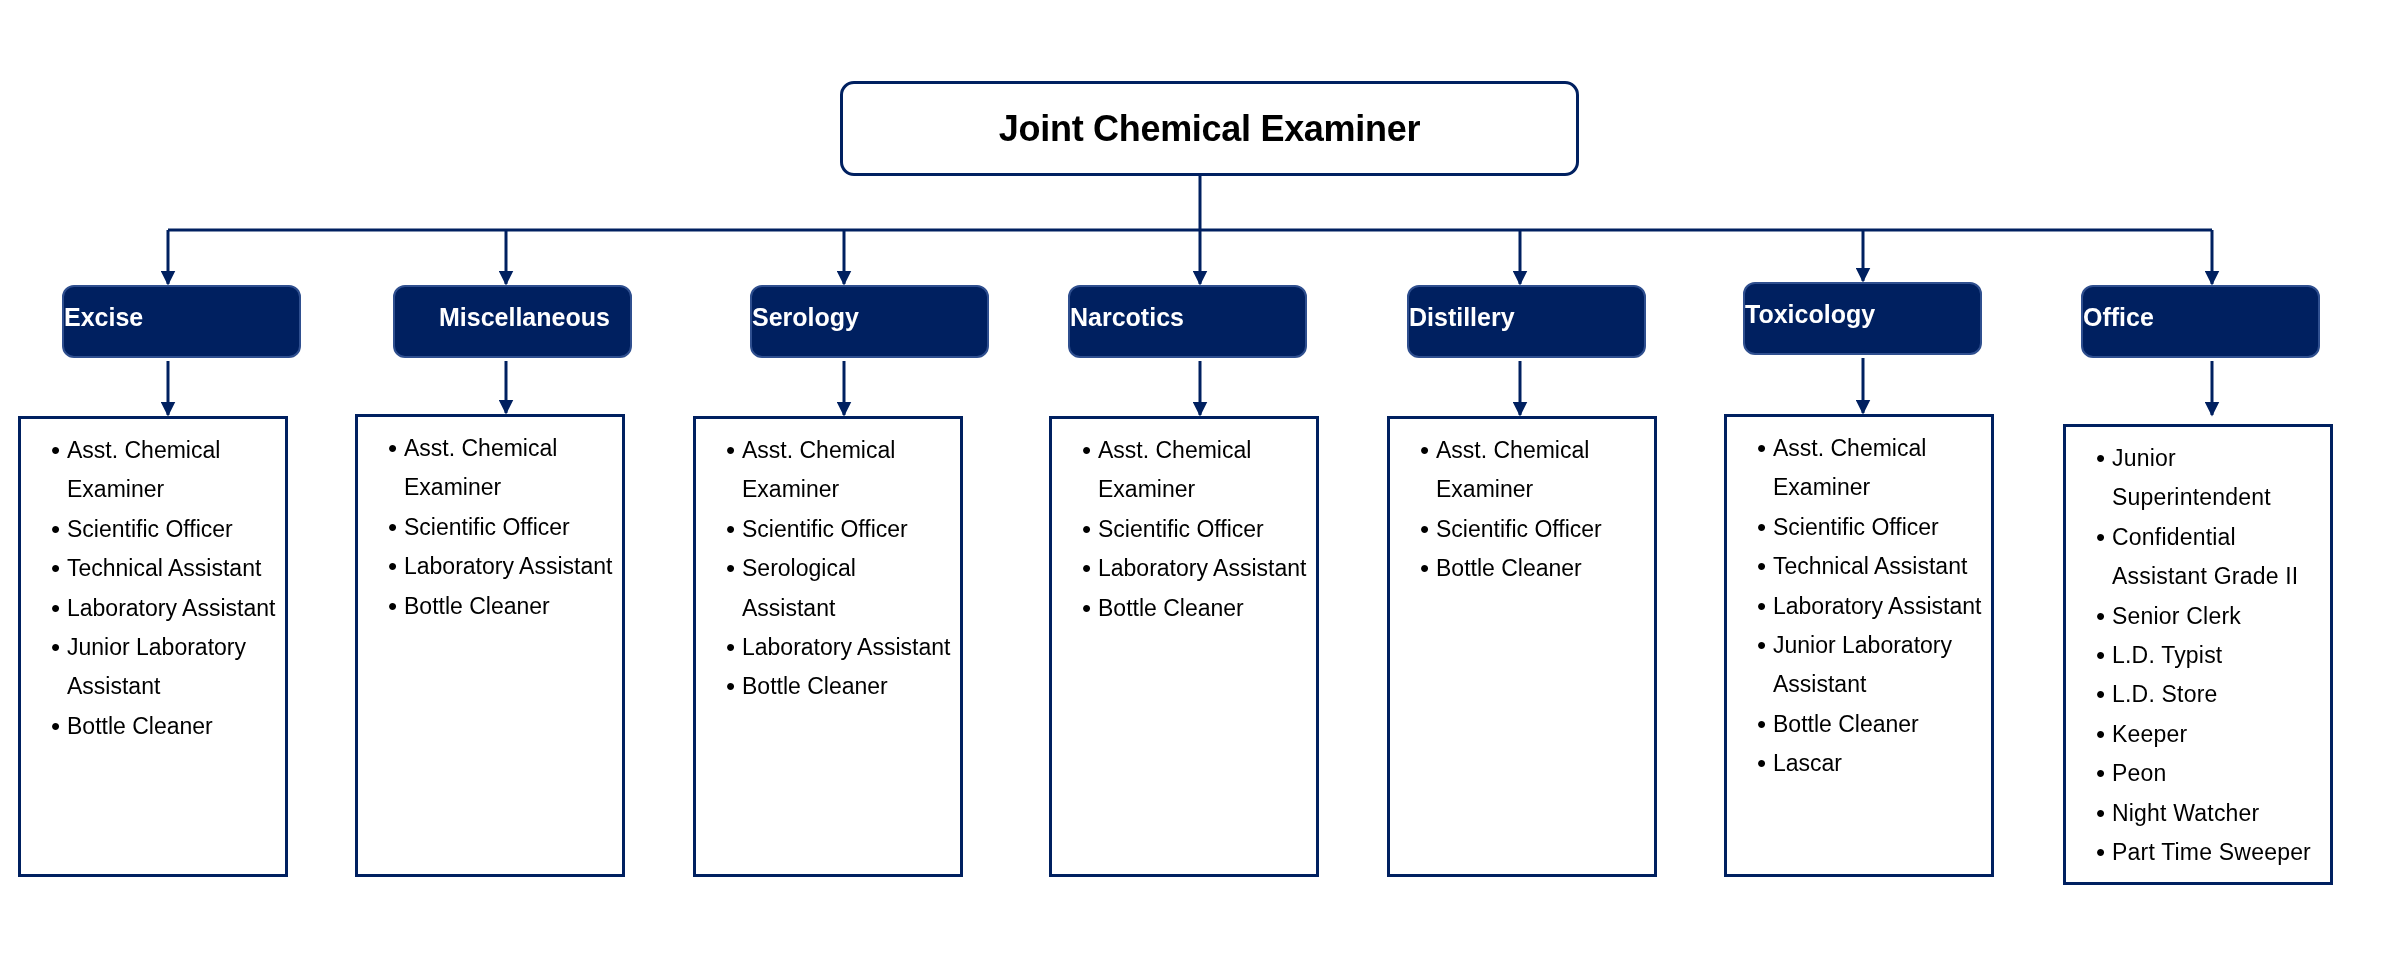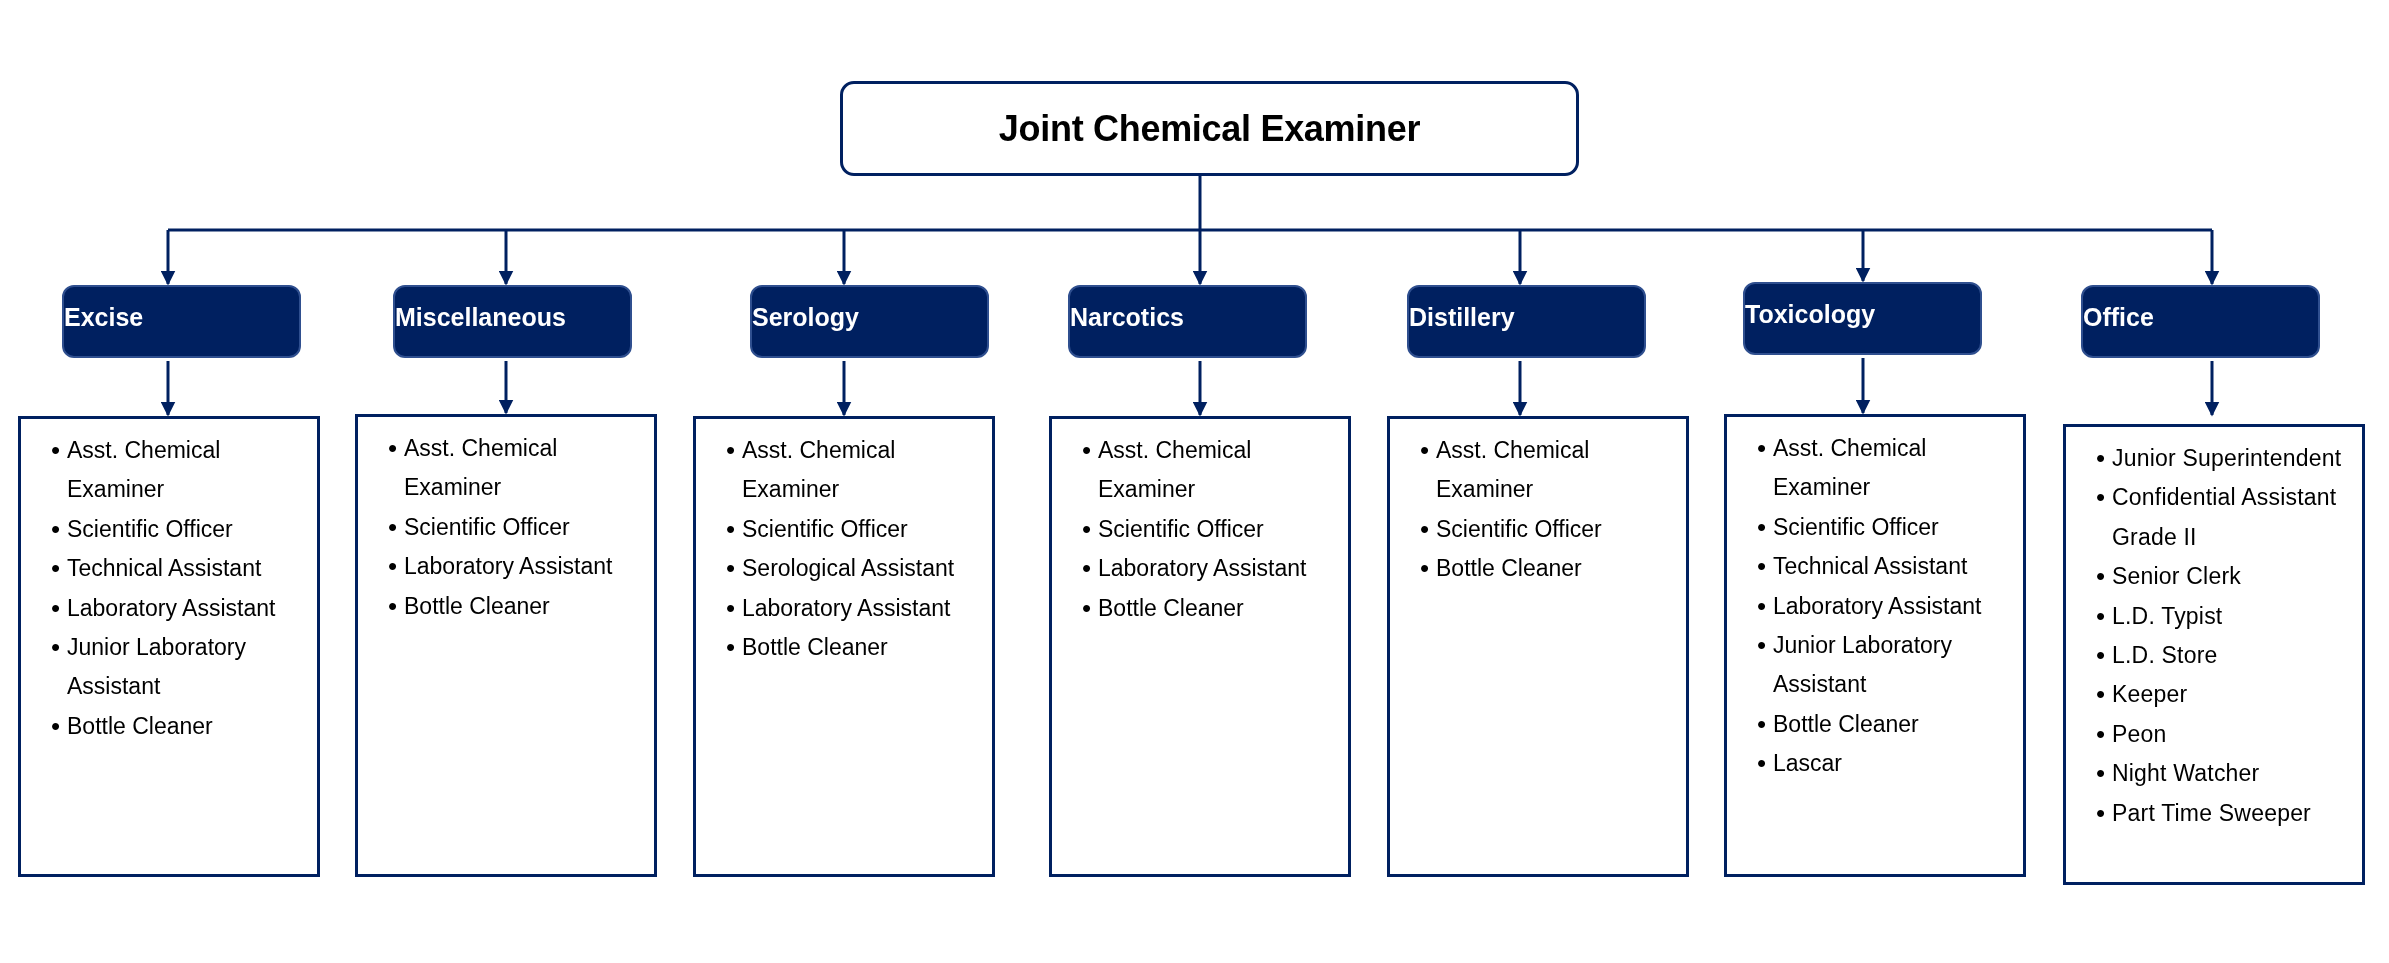--- a/index.html
+++ b/index.html
@@ -13,21 +13,21 @@
   }
   .top-box span { font-size: 36px; font-weight: bold; color: #000; letter-spacing: -0.3px; }
   .dept-header {
     position: absolute; width: 239px; height: 73px; box-sizing: border-box;
     background: #002060; border: 2px solid #2f4f8f; border-radius: 12px;
     display: flex; align-items: center; 
     color: #fff; font-weight: bold; font-size: 25px;
   }
   .dept-header span { position: relative; top: -4px; }
   .dept-box {
-    position: absolute; width: 302px; height: 461px; box-sizing: border-box;
+    position: absolute; width: 270px; height: 461px; box-sizing: border-box;
     border: 3px solid #002060; background: #fff;
     padding: 12px 8px 0 32px;
   }
   .dept-box ul { list-style: none; margin: 0; padding: 0; }
   .dept-box li {
     position: relative; padding-left: 14px;
     font-size: 23px; line-height: 39.4px; color: #000;
   }
   .dept-box li::before {
     content: "\2022"; position: absolute; left: -2px; top: 0; font-size: 26px;
@@ -63,21 +63,21 @@
     </g>
 </svg>
 
 <div class="top-box">
   <span>Joint Chemical Examiner</span>
 </div>
 
 <div class="dept-header" style="left:62px;top:285px;">
   <span>Excise</span>
 </div>
-<div class="dept-header" style="left:393px;top:285px;">
+<div class="dept-header" style="left:393px;top:285px;padding-left:44px;">
   <span>Miscellaneous</span>
 </div>
 <div class="dept-header" style="left:730px;top:285px;margin-left:20px;">
   <span>Serology</span>
 </div>
 <div class="dept-header" style="left:1068px;top:285px;">
   <span>Narcotics</span>
 </div>
 <div class="dept-header" style="left:1407px;top:285px;">
   <span>Distillery</span>

